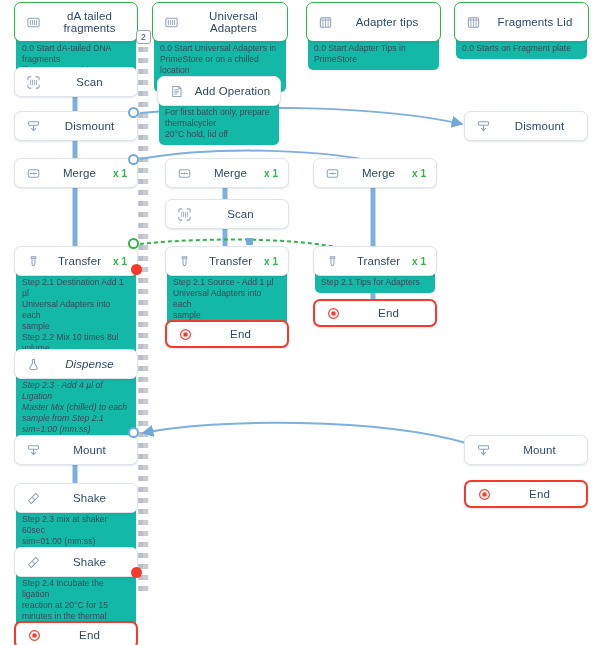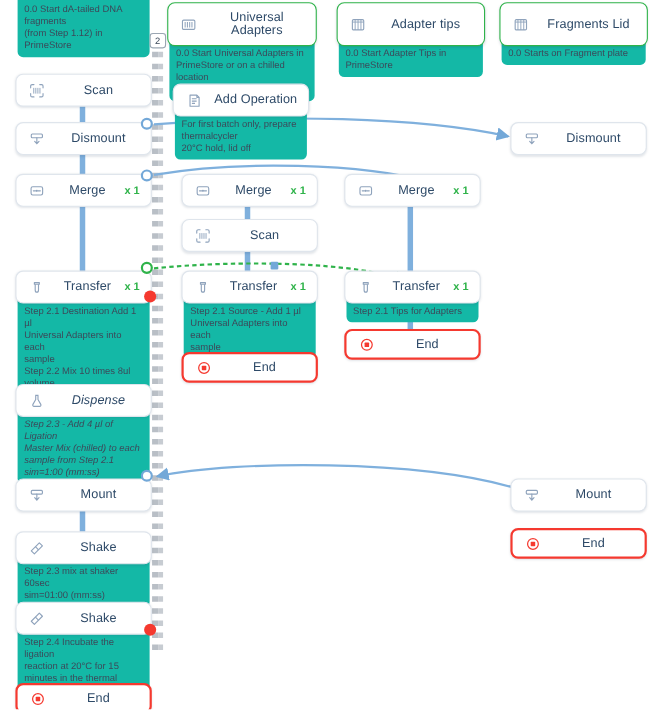--- a/index.html
+++ b/index.html
@@ -190,20 +190,30 @@
 
   <div class="handle open-blue" style="left:128px; top:107px;"></div>
   <div class="handle open-blue" style="left:128px; top:154px;"></div>
   <div class="handle open-green" style="left:128px; top:238px;"></div>
   <div class="handle sq-blue" style="left:246px; top:238px;"></div>
   <div class="handle dot-red" style="left:131px; top:264px;"></div>
   <div class="handle open-blue" style="left:128px; top:427px;"></div>
   <div class="handle dot-red" style="left:131px; top:567px;"></div>
 
   <div class="node start" style="left:14px; top:2px; width:124px;">
+    <div class="head">
+      <span class="ico">
+        <svg width="15" height="15" viewBox="0 0 16 16">
+            <rect x="2" y="3.5" width="12" height="9" rx="1.2" fill="none" stroke="currentColor" stroke-width="1.1"></rect>
+            <path d="M4.6 5.4v5.2M6.8 5.4v5.2M9 5.4v5.2M11.2 5.4v5.2" stroke="currentColor" stroke-width="1"></path>
+          </svg>
+      </span>
+      <span class="label">dA tailed
+fragments</span>
+    </div>
     <div class="note">0.0 Start dA-tailed DNA fragments
 (from Step 1.12) in PrimeStore</div>
   </div>
 
   <div class="node start" style="left:152px; top:2px; width:136px;">
     <div class="head">
       <span class="ico">
         <svg width="15" height="15" viewBox="0 0 16 16">
             <rect x="2" y="3.5" width="12" height="9" rx="1.2" fill="none" stroke="currentColor" stroke-width="1.1"></rect>
             <path d="M4.6 5.4v5.2M6.8 5.4v5.2M9 5.4v5.2M11.2 5.4v5.2" stroke="currentColor" stroke-width="1"></path>

